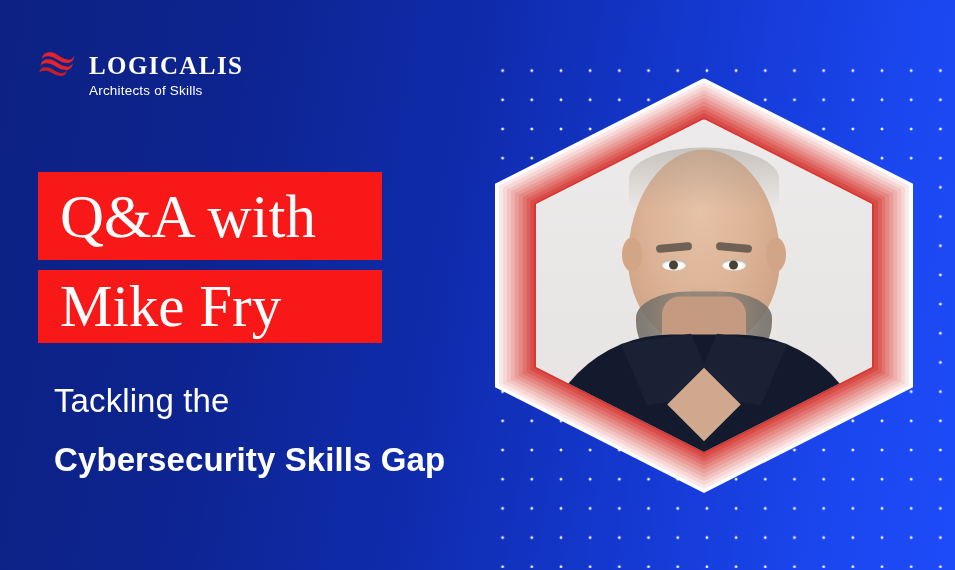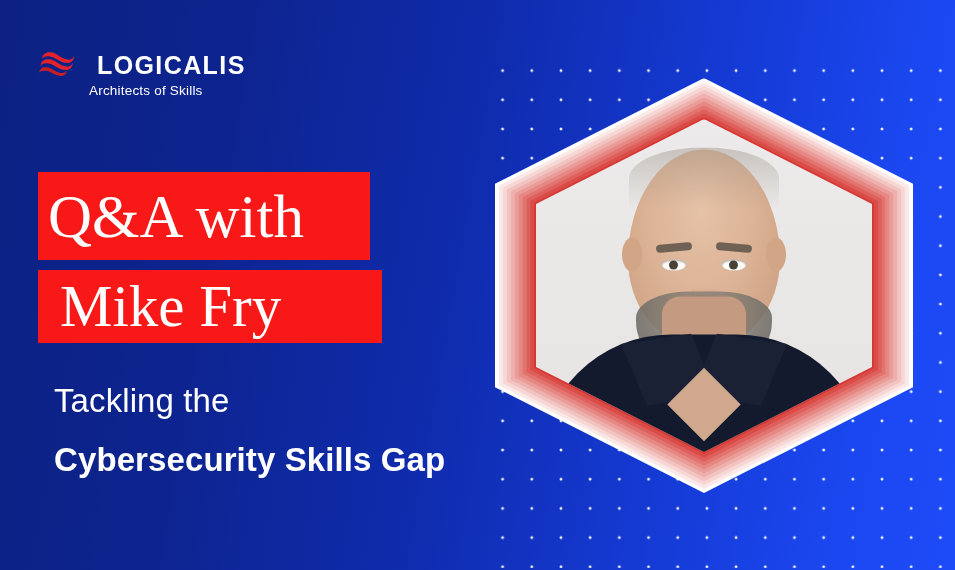--- a/index.html
+++ b/index.html
@@ -147,21 +147,21 @@
     position:absolute;
     left:50%; top:28px;
     transform:translateX(-50%);
     width:150px;height:62px;
     background:linear-gradient(180deg,rgba(150,140,128,.42) 0%, rgba(150,140,128,0) 100%);
     border-radius:50% 50% 0 0;
   }
 
   
   .logo{ position:absolute; left:38px; top:50px; }
-  .logo-row{ display:flex; align-items:center; gap:20px; }
+  .logo-row{ display:flex; align-items:flex-end; gap:12px;font-family:Liberation Serif, serif; }
   .logo-word{
     color:#ffffff;
     font-size:25px;
     font-weight:bold;
     letter-spacing:1.4px;
   }
   .logo-tag{
     color:#ffffff;
     font-size:13.5px;
     letter-spacing:.2px;
@@ -172,21 +172,21 @@
   
   .redblock{
     position:absolute;
     background:#f81818;
     display:flex;
     align-items:center;
     color:#ffffff;
     font-family:"Liberation Serif", serif;
     line-height:1;
   }
-  .redblock.one{ left:38px; top:172px; width:322px; height:88px; padding-left:10px; font-size:61px; }
+  .redblock.one{ left:38px; top:172px; width:322px; height:88px; padding-left:22px; font-size:61px; }
   .redblock.two{ left:38px; top:270px; width:322px; height:73px; padding-left:22px; font-size:59px; }
 
   
   .sub{
     position:absolute;
     left:54px; top:381px;
     color:#ffffff;
     line-height:1.22;
   }
   .sub-l1{ font-size:33px; font-weight:400; letter-spacing:.1px; }

